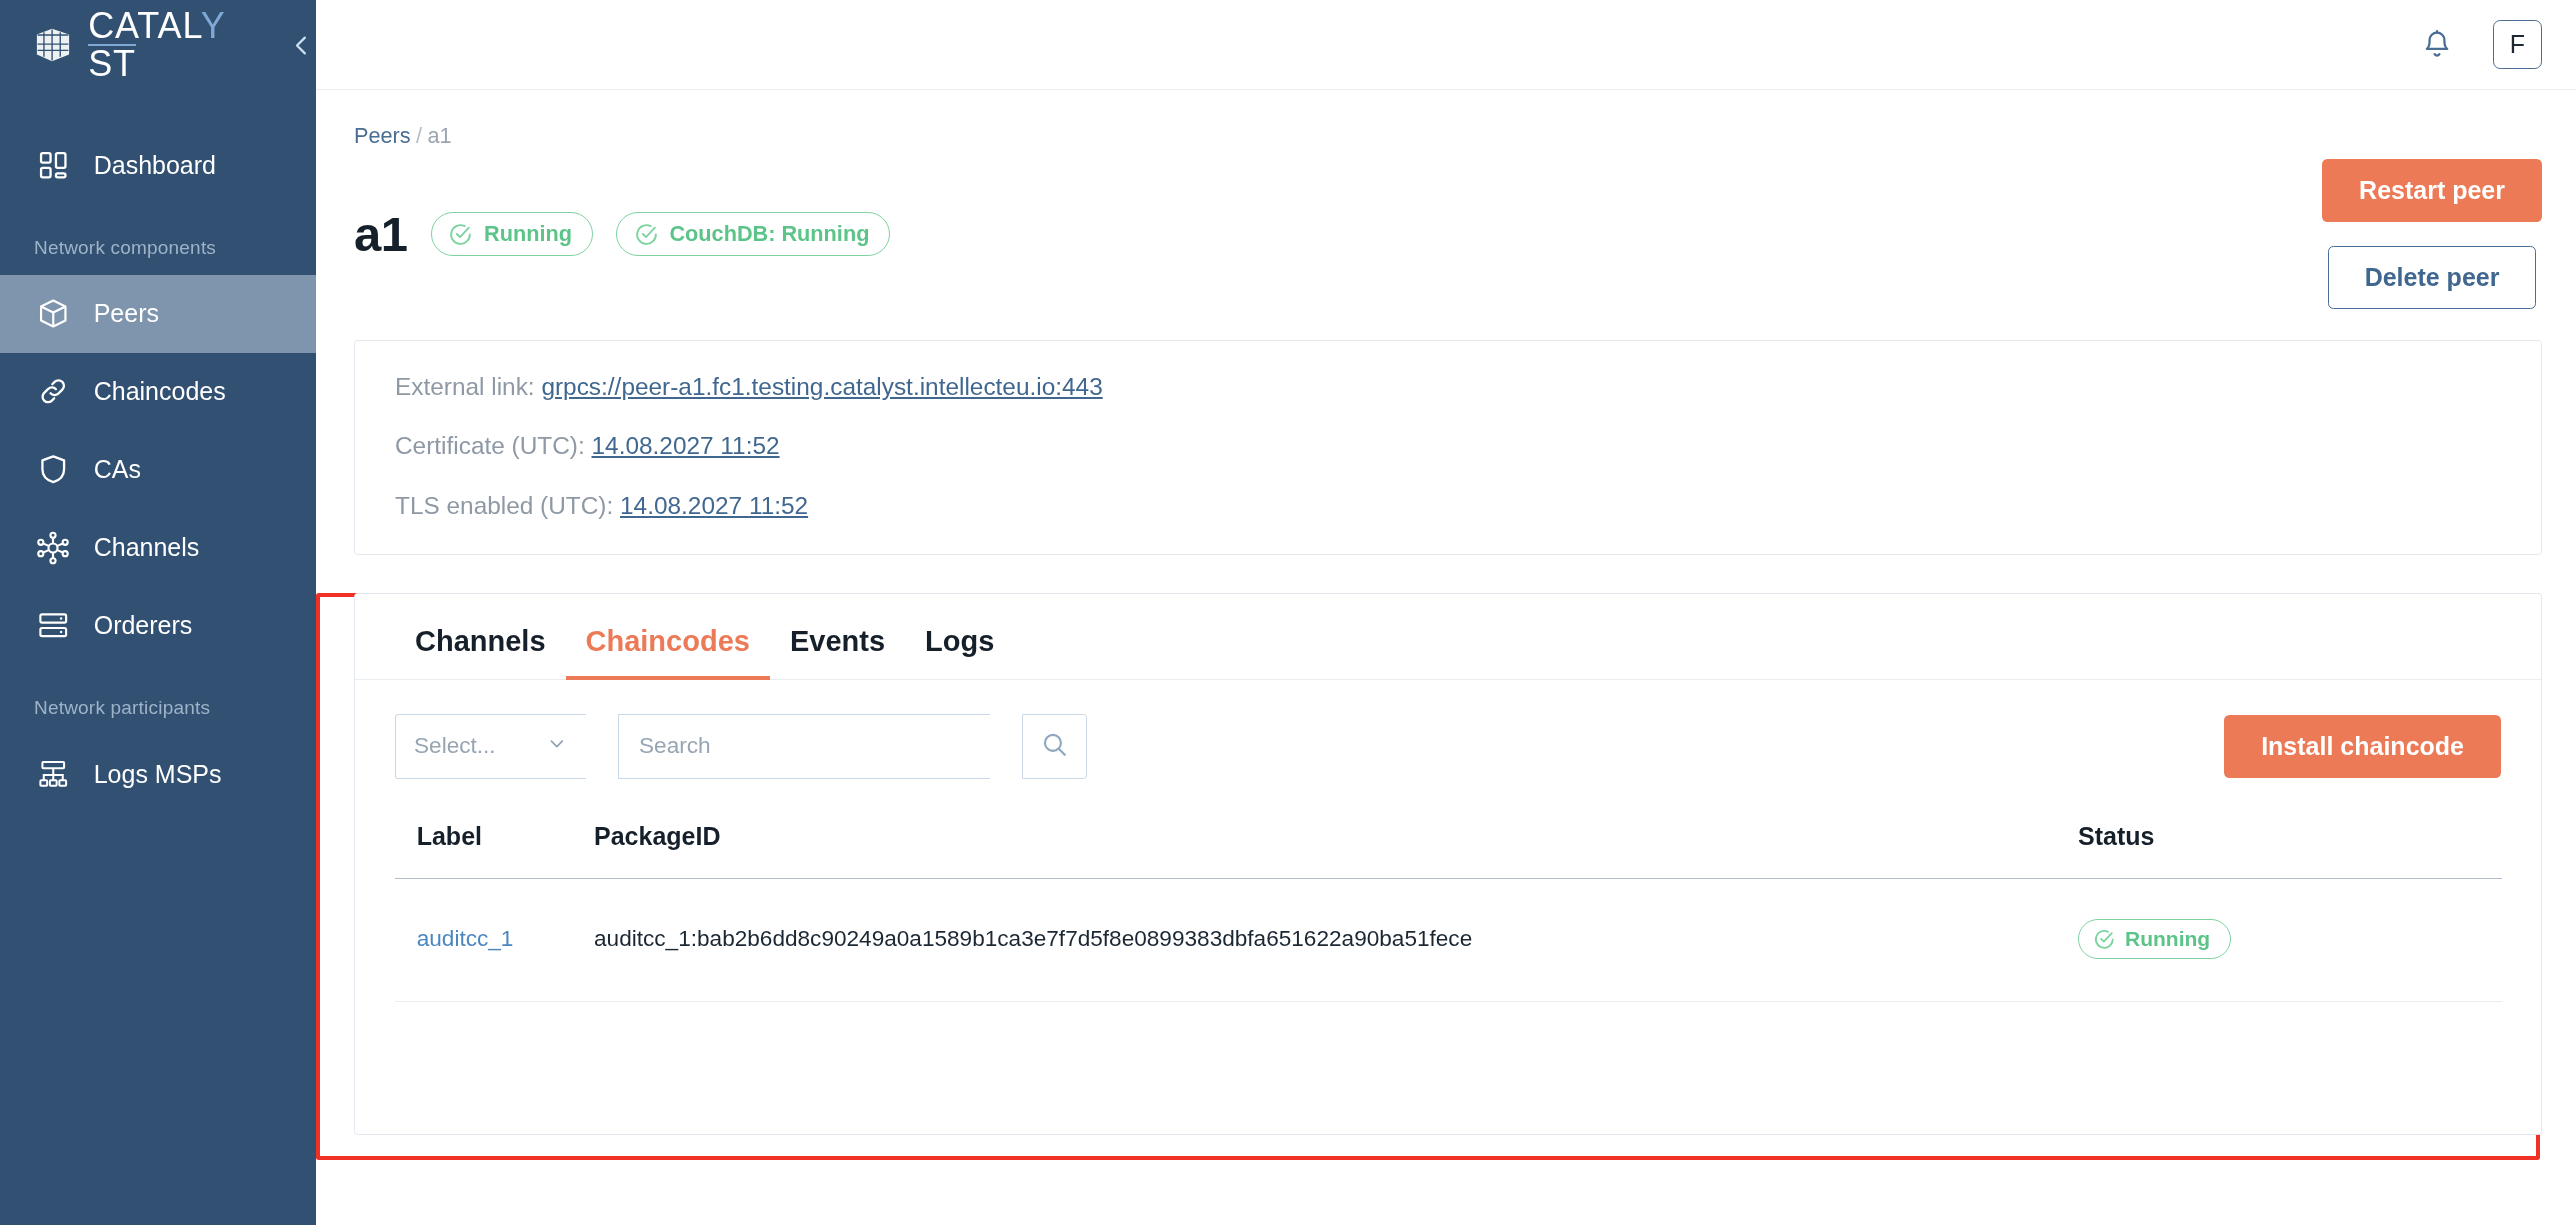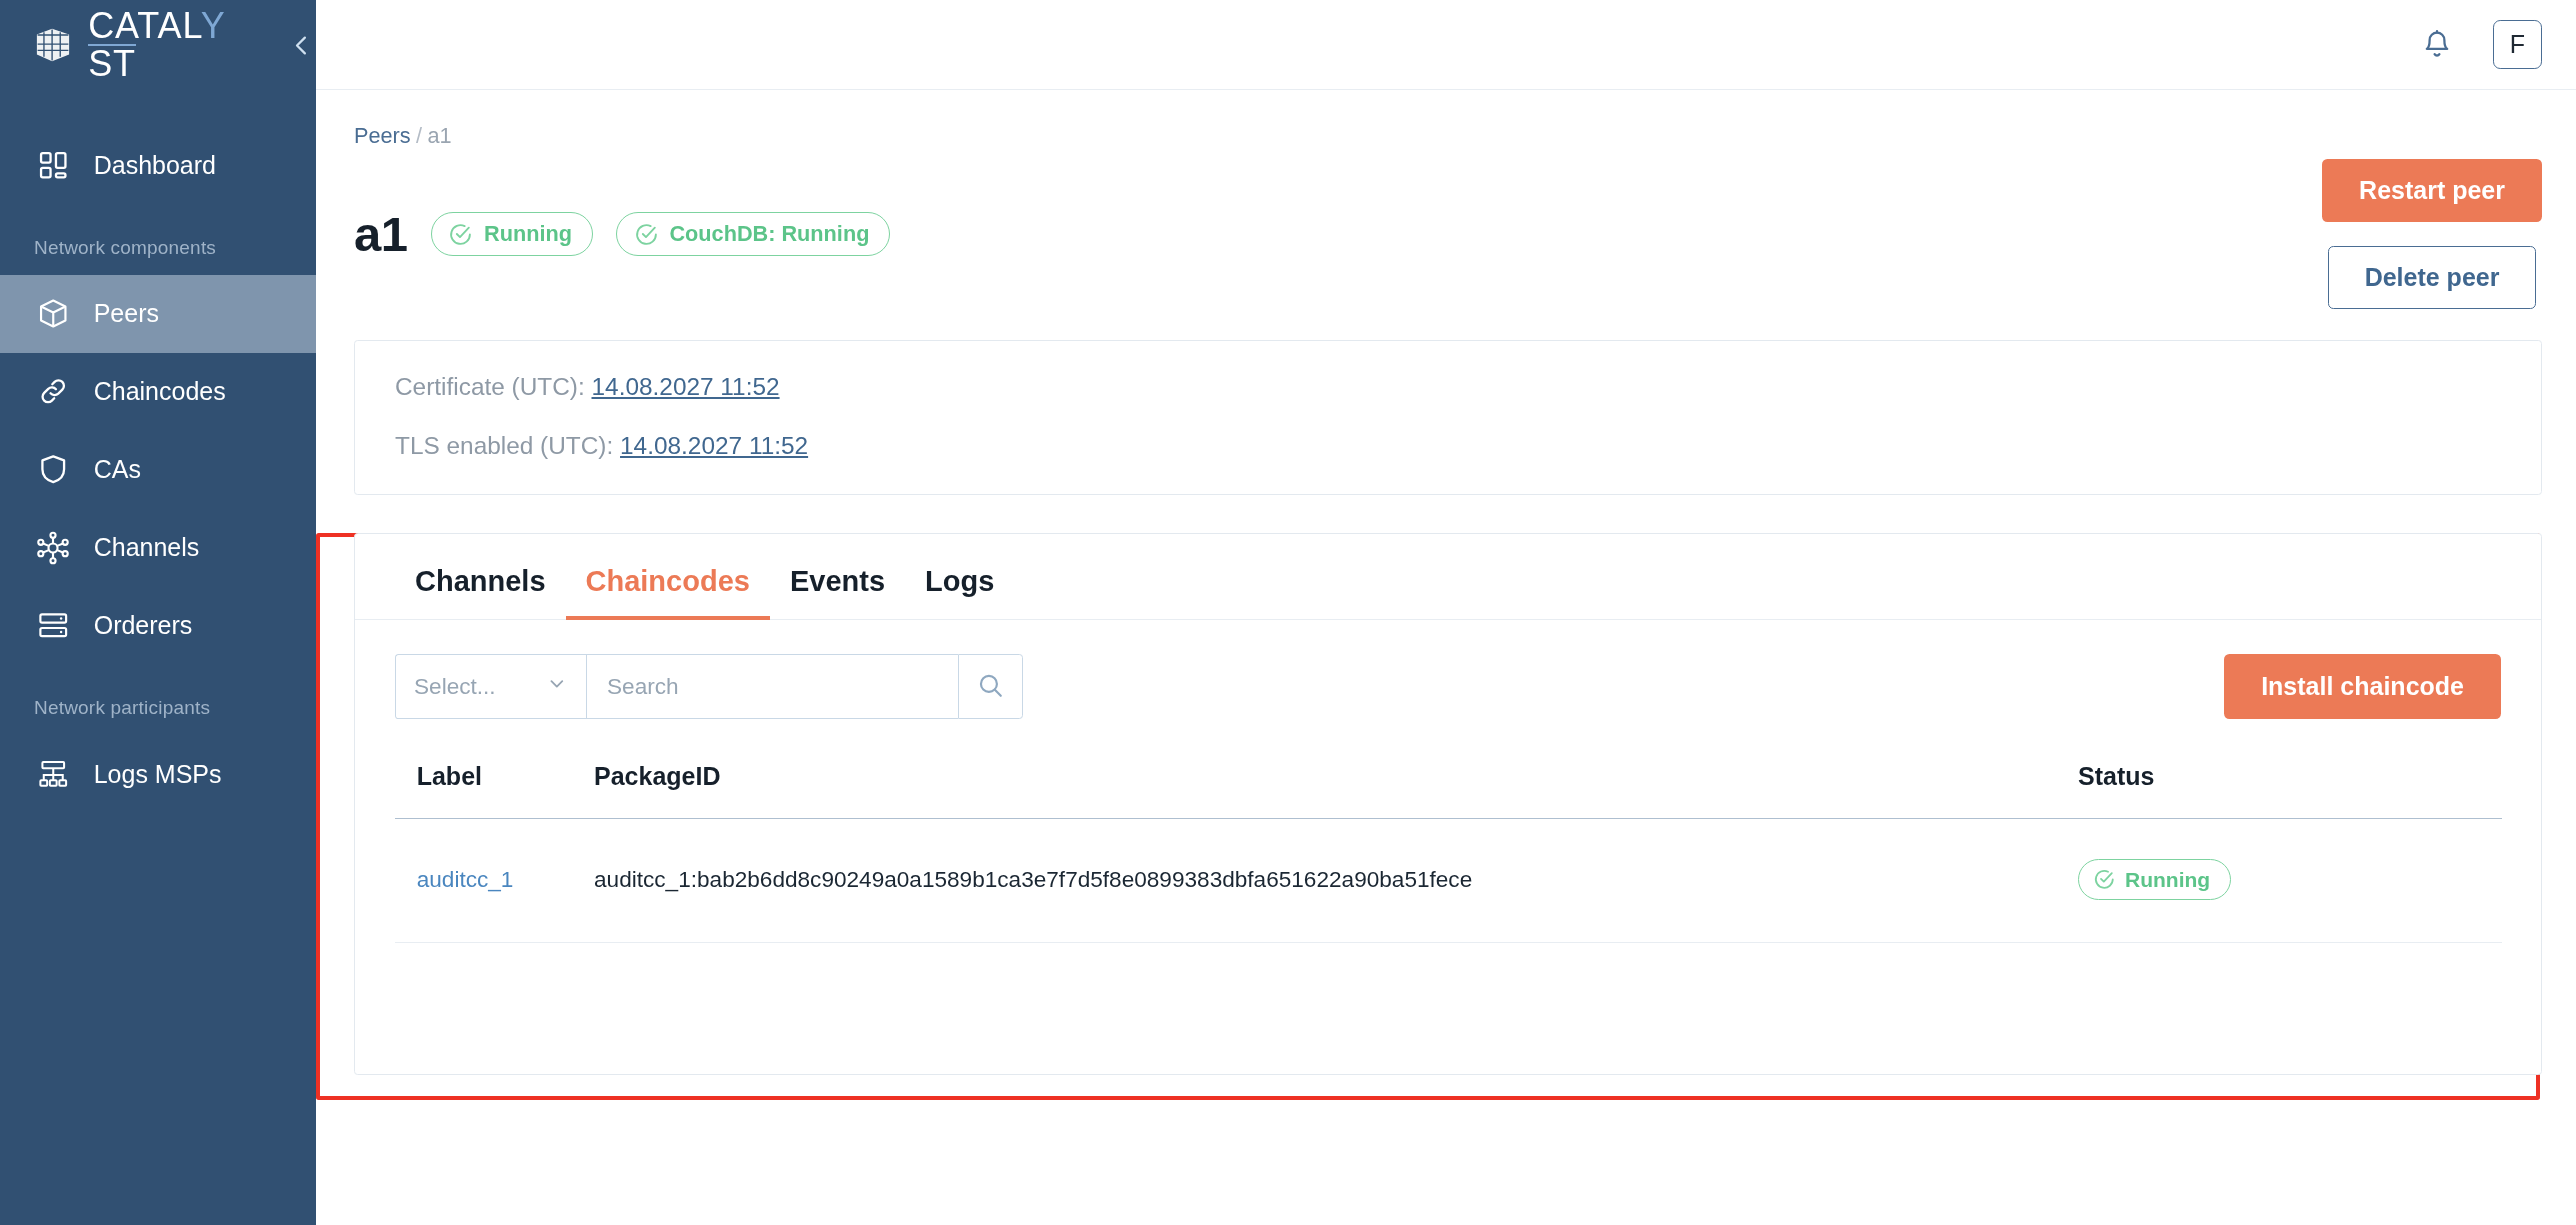--- a/index.html
+++ b/index.html
@@ -120,21 +120,21 @@
     padding: 0 0 54px 0; min-height: 542px;
   }
   .tabs { display: flex; align-items: flex-end; gap: 0; padding: 31px 40px 0 40px; border-bottom: 0.9px solid #e8edf2; }
   .tab {
     font-size: 29px; font-weight: 700; color: #16202b;
     padding: 0 20px 18px 20px; cursor: pointer;
     border-bottom: 4.5px solid transparent; margin-bottom: -0.9px;
   }
   .tab.active { color: #ec7a56; border-bottom-color: #ec7a56; }
 
-  .filter-row { display: flex; padding: 34px 40px 0 40px; }
+  .filter-row { display: flex; align-items: center; padding: 34px 40px 0 40px; gap: 32px; }
   .select-box {
     width: 191px; height: 65px; border: 0.9px solid #c9d8e6;
     border-right: none; border-radius: 3.6px 0 0 3.6px;
     display: flex; align-items: center; justify-content: space-between;
     padding: 0 18px; color: #97a5b3; font-size: 22.6px; cursor: pointer;
   }
   .search-box {
     width: 372px; height: 65px; border: 0.9px solid #c9d8e6;
     border-right: none;
     display: flex; align-items: center; padding: 0 20px;
@@ -331,20 +331,24 @@
           <span>CouchDB: Running</span>
         </span>
 
         <span class="title-actions">
           <button class="btn btn-primary">Restart peer</button>
           <button class="btn btn-outline">Delete peer</button>
         </span>
       </div>
 
       <section class="info-card">
+        <div class="info-row">
+          <span>External link:</span>
+          <a>grpcs://peer-a1.fc1.testing.catalyst.intellecteu.io:443</a>
+        </div>
         <div class="info-row">
           <span>Certificate (UTC):</span>
           <a>14.08.2027 11:52</a>
         </div>
         <div class="info-row">
           <span>TLS enabled (UTC):</span>
           <a>14.08.2027 11:52</a>
         </div>
       </section>
 

